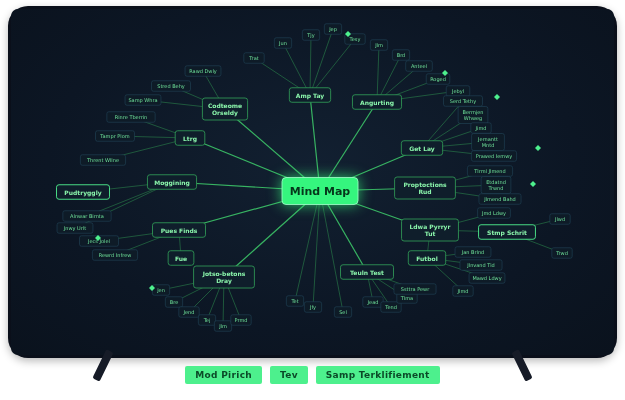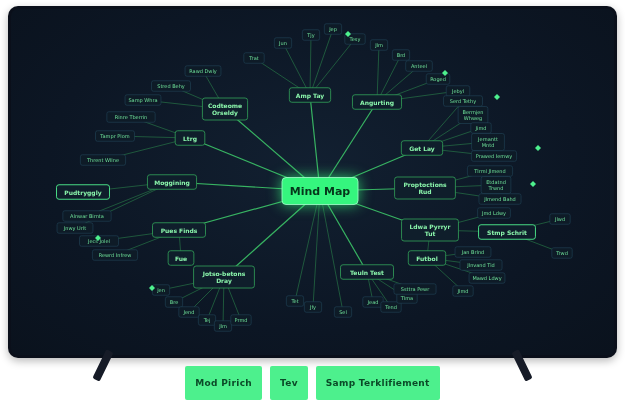--- a/index.html
+++ b/index.html
@@ -1,34 +1,34 @@
 <!DOCTYPE html>
 <html><head>
 <meta charset="utf-8">
 <style>
   html,body{margin:0;padding:0;}
   body{width:625px;height:400px;background:#ffffff;font-family:"DejaVu Sans",sans-serif;}
   .stage{position:relative;width:625px;height:400px;background:#ffffff;overflow:hidden;}
 
   
   .tv{position:absolute;left:8px;top:6px;width:609px;height:352px;background:#0a0f1a;
-      border-radius:10px;padding:3px;box-sizing:border-box;box-shadow:0 3px 8px rgba(0,0,0,.28);}
+      border-radius:20px;padding:3px;box-sizing:border-box;box-shadow:0 3px 8px rgba(0,0,0,.28);}
   .screen{position:relative;width:603px;height:346px;border-radius:7px;overflow:hidden;
       background:radial-gradient(ellipse at 50% 45%, #122031 0%, #0c1624 62%, #0a121d 100%);}
   .screen svg{position:absolute;left:0;top:0;}
 
   .leg{position:absolute;width:8px;height:32px;background:#161b27;top:351px;border-radius:2px;}
   .leg.left{left:106px;transform:rotate(26deg);transform-origin:top center;}
   .leg.right{left:511px;transform:rotate(-26deg);transform-origin:top center;}
 
   
   .footer{position:absolute;top:366px;left:0;width:625px;display:flex;justify-content:center;gap:8px;}
   .footer button{background:#4df08d;color:#0b4a28;border:none;border-radius:2px;
       font-family:"DejaVu Sans",sans-serif;font-size:9px;font-weight:bold;
-      padding:12px 10px;letter-spacing:.3px;cursor:pointer;}
+      padding:4px 10px;letter-spacing:.3px;cursor:pointer;}
 
   
   .edge{stroke:#2d8a4d;stroke-width:.7;opacity:.8;}
   .edge-main{stroke:#3cc468;stroke-width:1.2;opacity:.9;}
   .leaf-rect{fill:#0e1b27;stroke:#224559;stroke-width:.6;}
   .leaf-text{fill:#6fe39a;font-size:5px;font-family:"DejaVu Sans",sans-serif;}
   .box-rect{fill:#0f1e2b;stroke:#2f9455;stroke-width:.9;}
   .box-rect.accent{stroke:#4ff08f;}
   .box-text{fill:#8af5ab;font-size:6px;font-weight:bold;font-family:"DejaVu Sans",sans-serif;}
   .center-g{filter:drop-shadow(0 0 7px rgba(53,245,126,.75));}

